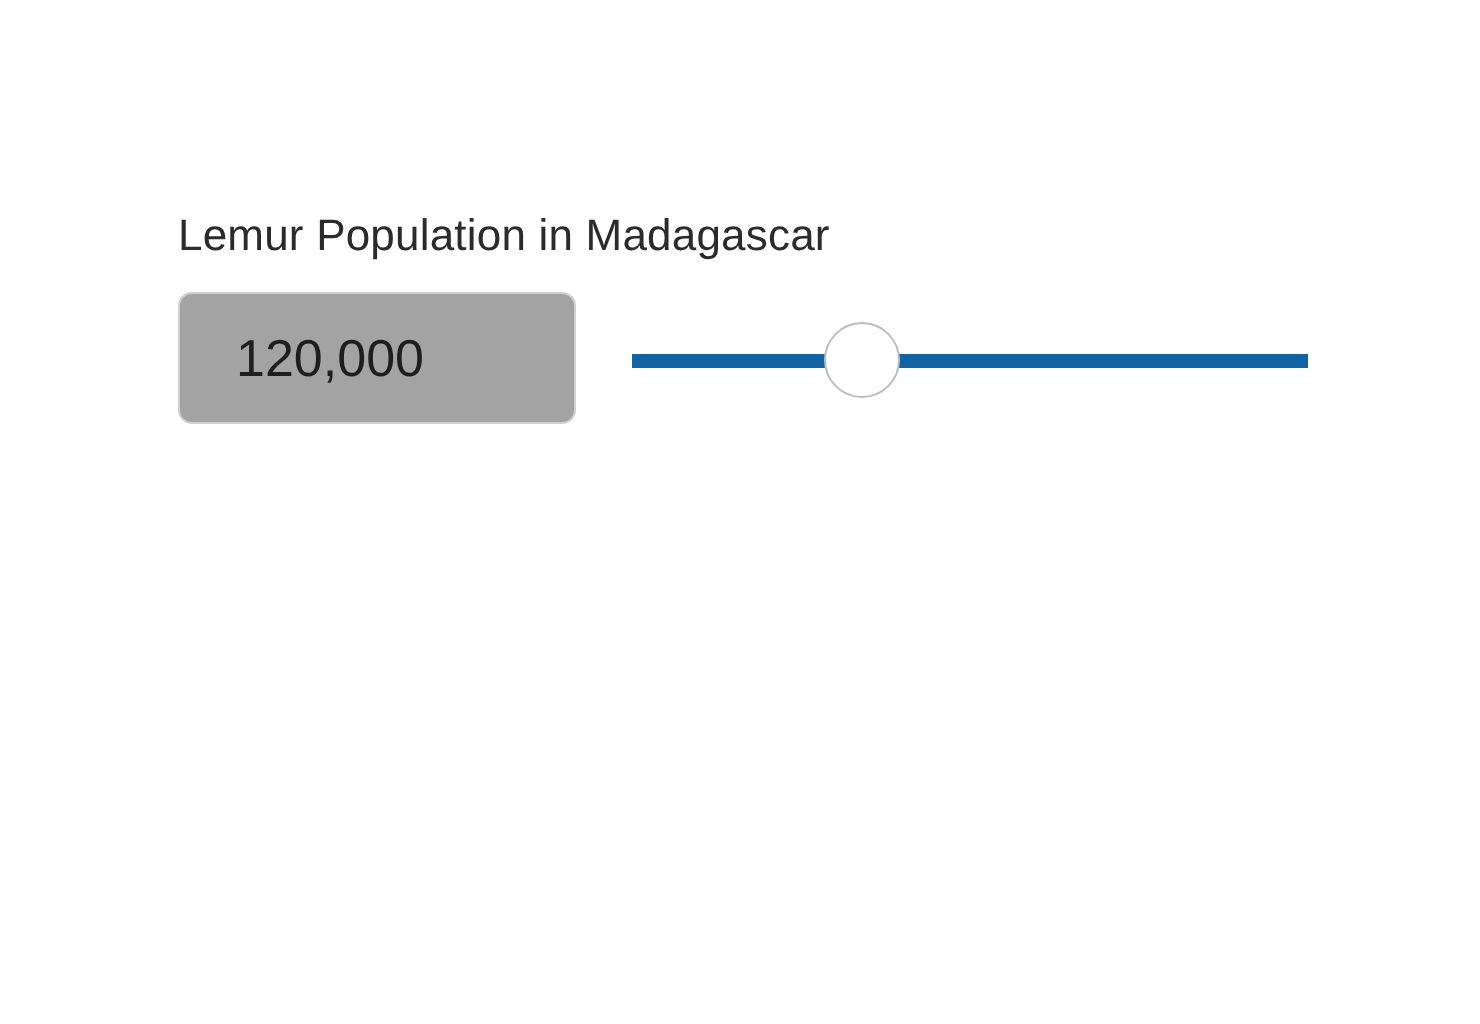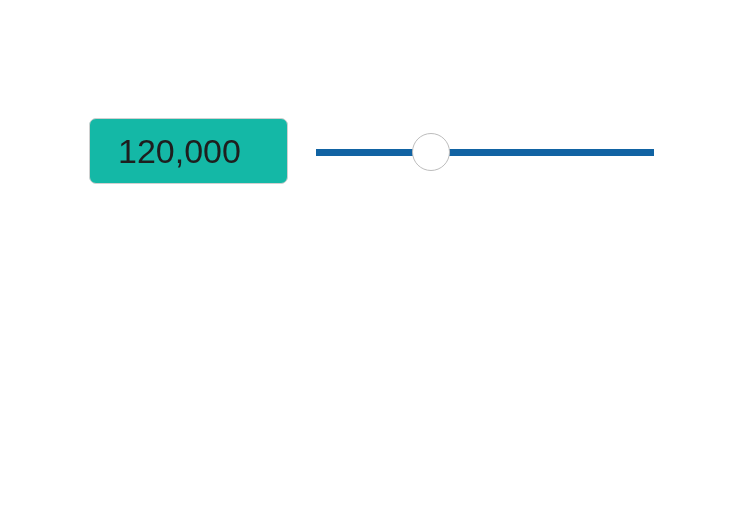--- a/index.html
+++ b/index.html
@@ -45,25 +45,25 @@
 
   .number-input {
     position: absolute;
     left: 0;
     top: 0;
     width: 199px;
     height: 66px;
     box-sizing: border-box;
     border: 1px solid #d0d0d0;
     border-radius: 7px;
-    background: #14b8a6;
+    background: #a3a3a3;
     display: flex;
     align-items: center;
     padding-left: 28px;
-    font-size: 34px;
+    font-size: 26px;
     color: #1e1e1e;
     font-family: "Liberation Sans", sans-serif;
     outline: none;
   }
 
   
   .slider {
     position: absolute;
     height: 40px;
   }
@@ -131,20 +131,21 @@
     width: 338px;    
   }
 </style>
 </head>
 <body>
 
 <div class="page">
 
   <div class="field-group">
 
+    <div class="field-label">Lemur Population in Madagascar</div>
 
     <div class="field-row">
 
       <input class="number-input" type="text" value="120,000" style="">
 
       <div class="slider" id="population-slider">
         <div class="slider-track"></div>
         <div class="slider-thumb" id="population-slider-thumb" style="left: 114.92px;"></div>
       </div>
 

